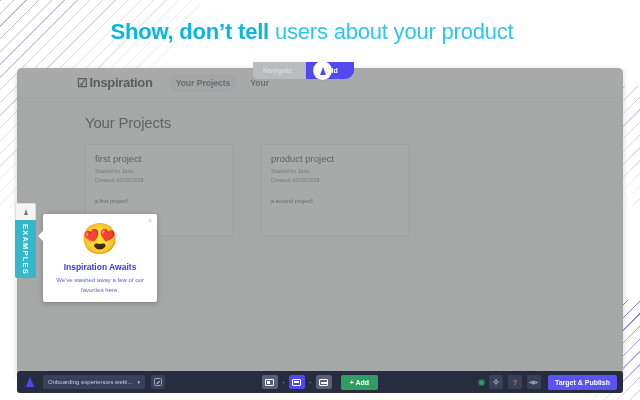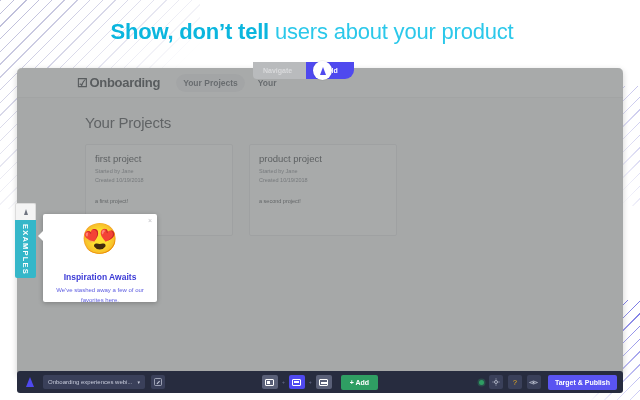--- a/index.html
+++ b/index.html
@@ -76,21 +76,21 @@
   .app-nav { display: flex; align-items: center; gap: 6px; margin-left: 16px; }
   .app-nav .navitem {
     font-size: 8.5px; font-weight: bold; color: #565b63;
     padding: 4px 7px; border-radius: 10px;
   }
   .app-nav .navitem.active { background: #f0f0f2; }
 
   
   .page { padding: 16px 0 0 68px; }
   .page-title { font-size: 15px; color: #3f4247; font-weight: normal; letter-spacing: -0.2px; }
-  .cards { display: flex; gap: 16px; margin-top: 13px; }
+  .cards { display: flex; gap: 28px; margin-top: 13px; }
   .card {
     width: 148px; height: 92px; background: #fbfbfb;
     border: 1px solid #e4e4e6; border-radius: 2px;
     padding: 8px 9px; position: relative;
   }
   .card-title { font-size: 9.5px; color: #35383d; margin-bottom: 3px; }
   .card-meta { font-size: 5.5px; color: #7b7f86; line-height: 1.55; }
   .card-desc { font-size: 5.5px; color: #44474c; margin-top: 14px; }
 
   
@@ -151,21 +151,21 @@
   .popup::before {
     content: ""; position: absolute; left: -5px; top: 16px;
     width: 0; height: 0; border-top: 6px solid transparent;
     border-bottom: 6px solid transparent; border-right: 6px solid #ffffff;
   }
   .popup-close {
     position: absolute; right: 5px; top: 3px;
     font-size: 7px; color: #c4c4c8; line-height: 1; cursor: pointer;
   }
   .popup-emoji { font-size: 30px; line-height: 34px; }
-  .popup-title { font-size: 8.5px; font-weight: bold; color: #3b3ad6; margin-top: 16px; }
+  .popup-title { font-size: 8.5px; font-weight: bold; color: #3b3ad6; margin-top: 6px; }
   .popup-body { font-size: 6px; color: #5d5ce0; line-height: 1.7; margin-top: 3px; }
 
   
   .toolbar {
     position: absolute; left: 17px; bottom: 7px;
     width: 606px; height: 22px;
     background: #272c3f; border-radius: 3px;
     display: flex; align-items: center; z-index: 90;
     padding: 0 6px;
   }
@@ -239,21 +239,21 @@
   <div class="headline">
     <span class="bold">Show, don’t tell</span><span class="reg"> users about your product</span>
   </div>
 
   <div class="window">
     <div class="app-inner">
 
       <div class="app-topbar">
         <div class="logo">
           <span class="logo-mark">☑</span>
-          <span>Onboarding</span>
+          <span>Inspiration</span>
         </div>
         <div class="app-nav">
           <div class="navitem active">Your Projects</div>
           <div class="navitem">Your</div>
         </div>
       </div>
 
       <div class="page">
         <div class="page-title">Your Projects</div>
         <div class="cards">

